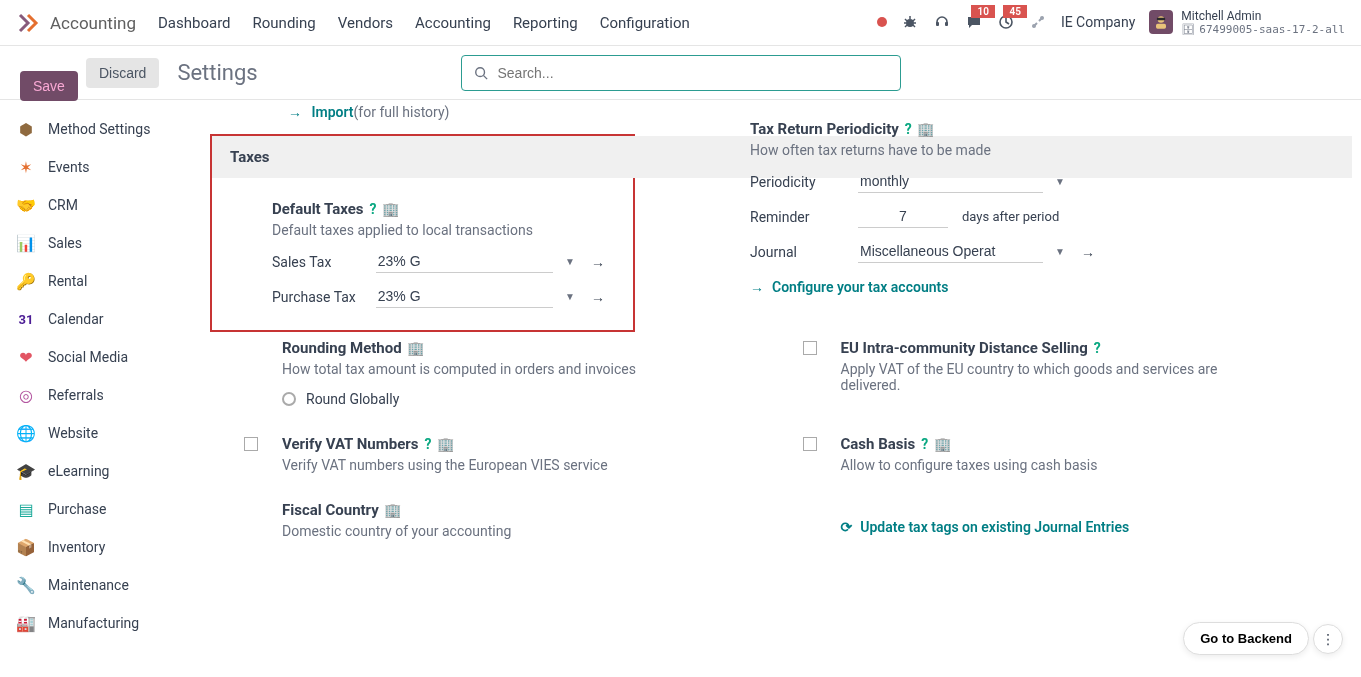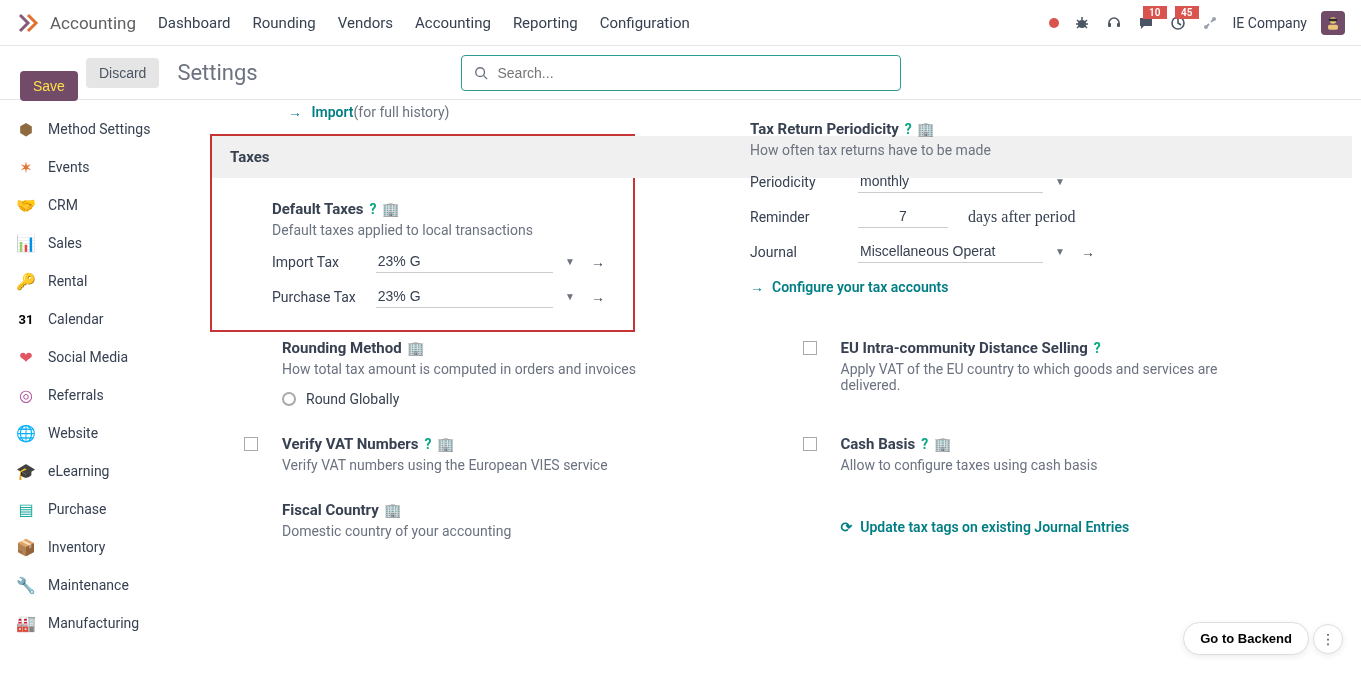--- a/index.html
+++ b/index.html
@@ -14,21 +14,21 @@
 .dot-red { width: 10px; height: 10px; background: #d9534f; border-radius: 50%; }
 .icon { width: 18px; height: 18px; color: #4b5563; cursor: pointer; display: inline-flex; align-items: center; justify-content: center; }
 .icon-with-badge { position: relative; }
 .badge { position: absolute; top: -8px; right: -12px; background: #d9534f; color: #fff; font-size: 10px; border-radius: 0; padding: 1px 6px; font-weight: 600; }
 .company-name { font-size: 14px; color: #374151; }
 .avatar { width: 24px; height: 24px; border-radius: 4px; background: #714b67; display: flex; align-items: center; justify-content: center; color: #fff; font-size: 11px; }
 .user-block { display: flex; align-items: center; gap: 8px; }
 .user-text { display: flex; flex-direction: column; font-size: 12px; line-height: 1.2; }
 .user-db { font-family: monospace; color: #6b7280; font-size: 11px; display: flex; align-items: center; gap: 4px; }
 .actionbar { height: 54px; display: flex; align-items: center; padding: 0 20px; border-bottom: 1px solid #e5e5e5; gap: 8px; position: relative; }
-.btn-save { background: #714b67; color: #fde047; border: none; padding: 7px 13px; border-radius: 4px; font-size: 14px; cursor: pointer; font-weight: 500; margin-top: 27px; }
+.btn-save { background: #714b67; color: #f9a8d4; border: none; padding: 7px 13px; border-radius: 4px; font-size: 14px; cursor: pointer; font-weight: 500; margin-top: 27px; }
 .btn-discard { background: #e5e5e5; color: #4b5563; border: none; padding: 7px 13px; border-radius: 4px; font-size: 14px; cursor: pointer; font-weight: 500; }
 .page-title { font-size: 22px; color: #6b7280; margin-left: 10px; }
 .search-wrap { position: absolute; left: 50%; transform: translateX(-50%); }
 .search-box { width: 440px; height: 36px; border: 1px solid #2c9c91; border-radius: 4px; display: flex; align-items: center; padding: 0 10px; gap: 8px; }
 .search-box input { border: none; outline: none; flex: 1; font-size: 14px; color: #0c4a6e; background: transparent; }
 .layout { display: flex; height: calc(677px - 46px - 54px); }
 .sidebar { width: 190px; overflow-y: auto; padding: 10px 0; background: #fff; scrollbar-width: thin; }
 .sidebar-item { display: flex; align-items: center; gap: 12px; padding: 9px 16px; cursor: pointer; color: #374151; font-size: 14px; }
 .sidebar-icon { width: 20px; height: 20px; flex-shrink: 0; display: flex; align-items: center; justify-content: center; font-size: 16px; }
 .content { flex: 1; overflow-y: auto; background: #fff; padding: 0 0 60px 0; scrollbar-width: thin; scrollbar-color: #aaa #eee; }
@@ -51,21 +51,21 @@
 .field-input.narrow { min-width: 90px; width: 90px; text-align: center; }
 .caret-down { color: #6b7280; font-size: 10px; cursor: pointer; padding: 0 4px; }
 .arrow-right { color: #374151; font-size: 14px; cursor: pointer; padding: 0 4px; }
 .link-row { margin-top: 16px; display: flex; align-items: center; gap: 8px; color: #017e84; font-weight: 600; cursor: pointer; font-size: 14px; }
 .radio-row { display: flex; align-items: center; gap: 10px; margin-top: 14px; color: #374151; font-size: 14px; }
 .radio-dot { width: 14px; height: 14px; border: 2px solid #aaa; border-radius: 50%; }
 .radio-dot.selected { border-color: #017e84; position: relative; }
 .radio-dot.selected::after { content: ''; position: absolute; inset: 2px; background: #017e84; border-radius: 50%; }
 .row-with-check { display: flex; padding: 14px 0 14px 34px; gap: 0; }
 .row-with-check .col-block { flex: 1; display: flex; gap: 6px; }
-.suffix-text { color: #374151; font-size: 16px; margin-left: 12px; font-family: Liberation Serif, serif; }
+.suffix-text { color: #374151; font-size: 13px; margin-left: 6px; }
 .backend-pill { position: fixed; bottom: 22px; right: 18px; display: flex; align-items: center; gap: 4px; }
 .backend-btn { background: #fff; border: 1px solid #ddd; border-radius: 18px; padding: 8px 16px; font-size: 13px; font-weight: 600; box-shadow: 0 2px 6px rgba(0,0,0,.08); cursor: pointer; }
 .backend-menu { width: 30px; height: 30px; border: 1px solid #ddd; border-radius: 50%; background: #fff; display: flex; align-items: center; justify-content: center; font-size: 14px; box-shadow: 0 2px 6px rgba(0,0,0,.08); cursor: pointer; }
 .sidebar::-webkit-scrollbar, .content::-webkit-scrollbar { width: 10px; }
 .sidebar::-webkit-scrollbar-thumb, .content::-webkit-scrollbar-thumb { background: #bbb; border-radius: 4px; }
 .sidebar::-webkit-scrollbar-track, .content::-webkit-scrollbar-track { background: #f0f0f0; }
 </style>
 </head>
 <body>
 
@@ -129,20 +129,27 @@
     <span class="company-name">IE Company</span>
     <div class="user-block">
       <div class="avatar">
           <svg viewBox="0 0 24 24" width="20" height="20">
             <rect width="24" height="24" rx="3" fill="#714b67"></rect>
             <circle cx="12" cy="9" r="4" fill="#e9c37a"></circle>
             <rect x="6" y="14" width="12" height="6" rx="2" fill="#e9c37a"></rect>
             <rect x="7" y="7" width="10" height="3" rx="1" fill="#2b2b2b"></rect>
           </svg>
         </div>
+      <div class="user-text">
+        <span>Mitchell Admin</span>
+        <span class="user-db">
+            <span>🗄</span>
+            <span>67499005-saas-17-2-all</span>
+          </span>
+      </div>
     </div>
   </div>
 </div>
 
 <div class="actionbar">
   <button class="btn-save">Save</button>
   <button class="btn-discard">Discard</button>
   <span class="page-title">Settings</span>
   <div class="search-wrap">
     <div class="search-box">
@@ -174,21 +181,21 @@
       </div>
     <div class="sidebar-item">
         <span class="sidebar-icon">📊</span>
         <span>Sales</span>
       </div>
     <div class="sidebar-item">
         <span class="sidebar-icon" style="color:#1f94af">🔑</span>
         <span>Rental</span>
       </div>
     <div class="sidebar-item">
-        <span class="sidebar-icon" style="color:#000000;font-weight:700;font-size:13px">31</span>
+        <span class="sidebar-icon" style="color:#4c1d95;font-weight:700;font-size:13px">31</span>
         <span>Calendar</span>
       </div>
     <div class="sidebar-item">
         <span class="sidebar-icon" style="color:#e25563">❤</span>
         <span>Social Media</span>
       </div>
     <div class="sidebar-item">
         <span class="sidebar-icon" style="color:#b356a0">◎</span>
         <span>Referrals</span>
       </div>
@@ -228,21 +235,21 @@
       <div class="highlight-box" style="width:425px;">
         <div class="section-header" style="width:1140px;margin-right:-720px;">Taxes</div>
         <div style="padding:22px 24px 22px 60px;">
             <div class="block-title">
               <span>Default Taxes</span>
               <span class="help-icon">?</span>
               <span class="building-icon">🏢</span>
             </div>
             <div class="block-desc">Default taxes applied to local transactions</div>
             <div class="field-row">
-              <span class="field-label">Import Tax</span>
+              <span class="field-label">Sales Tax</span>
               <input class="field-input" value="23% G" style="">
               <span class="caret-down">▼</span>
               <span class="arrow-right">→</span>
             </div>
             <div class="field-row">
               <span class="field-label">Purchase Tax</span>
               <input class="field-input" value="23% G" style="">
               <span class="caret-down">▼</span>
               <span class="arrow-right">→</span>
             </div>

